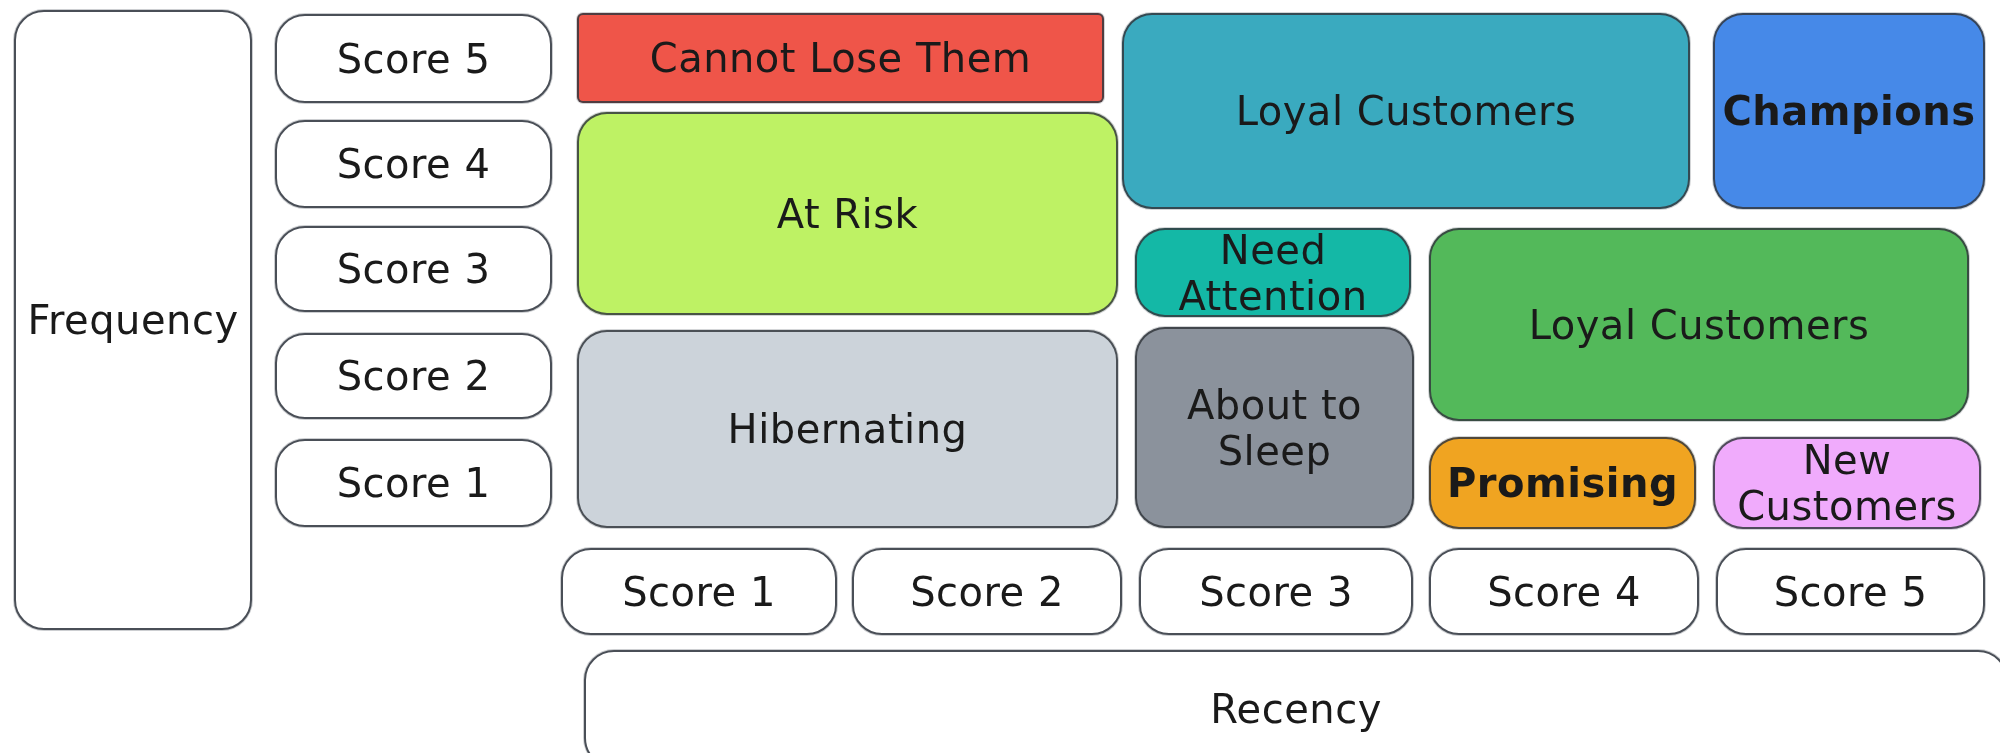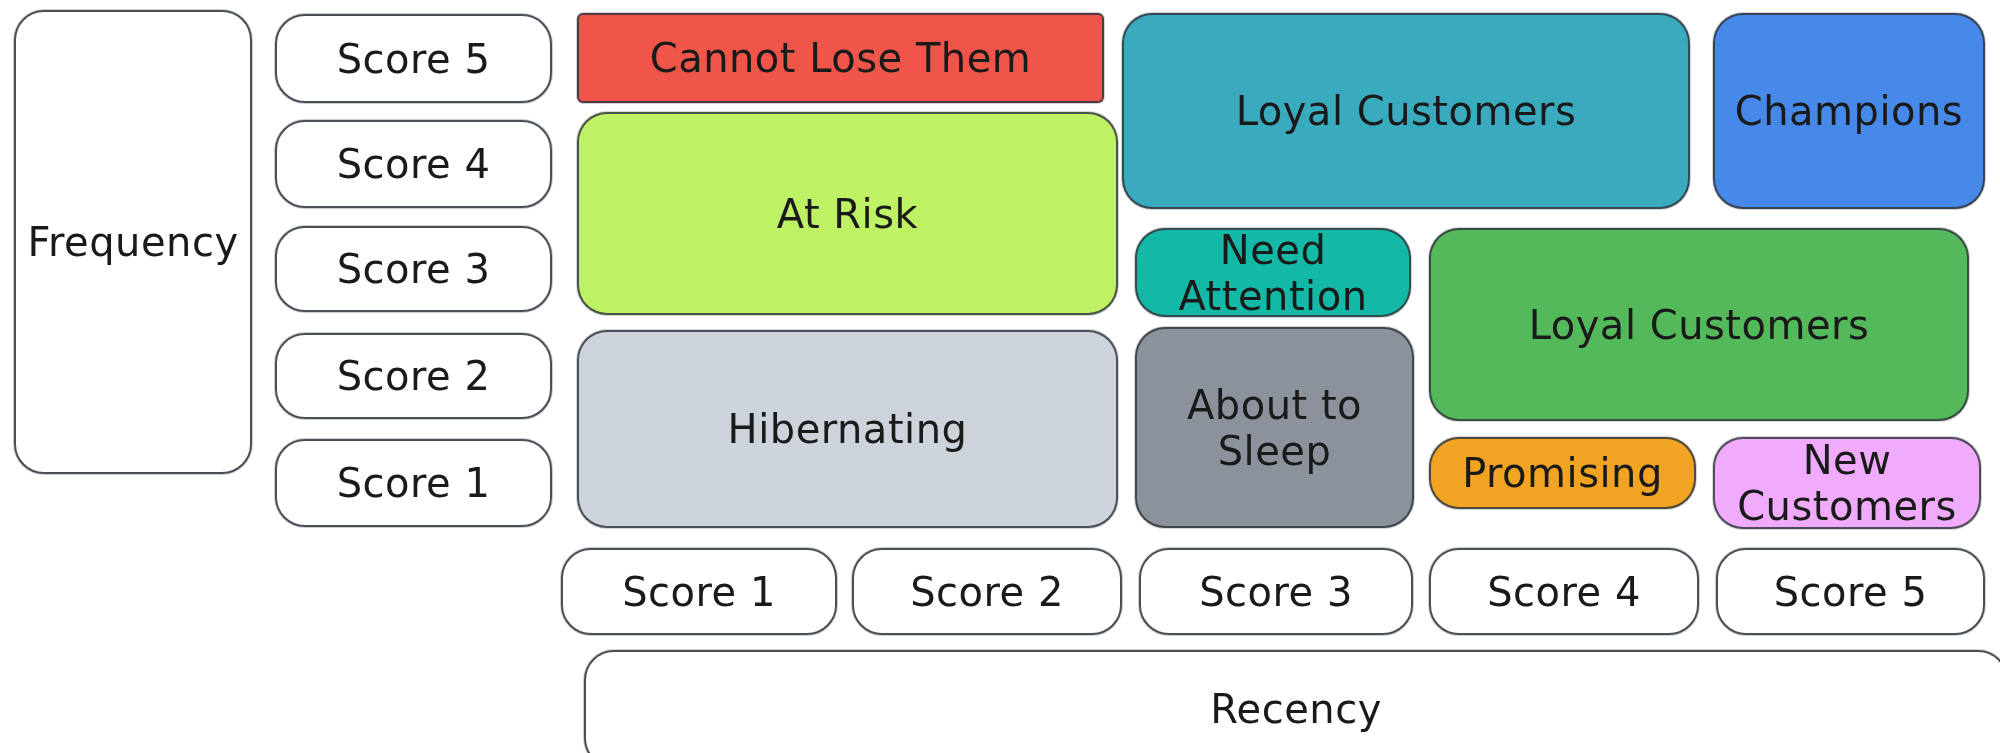--- a/index.html
+++ b/index.html
@@ -27,35 +27,35 @@
   .axisbox {
     background: #ffffff;
     border: 2px solid #4a4f57;
     box-shadow: 0 0 0 1px rgba(110,115,122,0.35);
   }
   .segment {
     border: 2px solid rgba(52,56,62,0.85);
     box-shadow: 0 0 0 1px rgba(110,115,122,0.3);
   }
   
-  .freq-axis      { left: 14px;   top: 10px;  width: 238px;  height: 464px; }
+  .freq-axis      { left: 14px;   top: 10px;  width: 238px;  height: 620px; }
   .fscore5        { left: 275px;  top: 14px;  width: 277px;  height: 89px;  }
   .fscore4        { left: 275px;  top: 120px; width: 277px;  height: 88px;  }
   .fscore3        { left: 275px;  top: 226px; width: 277px;  height: 86px;  }
   .fscore2        { left: 275px;  top: 333px; width: 277px;  height: 86px;  }
   .fscore1        { left: 275px;  top: 439px; width: 277px;  height: 88px;  }
   .cannot-lose    { left: 577px;  top: 13px;  width: 527px;  height: 90px; border-radius: 6px;  }
   .at-risk        { left: 577px;  top: 112px; width: 541px;  height: 203px; }
   .hibernating    { left: 577px;  top: 330px; width: 541px;  height: 198px; }
   .loyal-teal     { left: 1122px; top: 13px;  width: 568px;  height: 196px; }
   .champions      { left: 1713px; top: 13px;  width: 272px;  height: 196px; }
   .need-attention { left: 1135px; top: 228px; width: 276px;  height: 89px;  }
   .about-to-sleep { left: 1135px; top: 327px; width: 279px;  height: 201px; }
   .loyal-green    { left: 1429px; top: 228px; width: 540px;  height: 193px; }
-  .promising      { left: 1429px; top: 437px; width: 267px;  height: 72px;  }
+  .promising      { left: 1429px; top: 437px; width: 267px;  height: 92px; font-weight: bold;  }
   .new-customers  { left: 1713px; top: 437px; width: 268px;  height: 92px;  }
   .rscore1        { left: 561px;  top: 548px; width: 276px;  height: 87px;  }
   .rscore2        { left: 852px;  top: 548px; width: 270px;  height: 87px;  }
   .rscore3        { left: 1139px; top: 548px; width: 274px;  height: 87px;  }
   .rscore4        { left: 1429px; top: 548px; width: 270px;  height: 87px;  }
   .rscore5        { left: 1716px; top: 548px; width: 269px;  height: 87px;  }
   .recency-axis   { left: 584px;  top: 650px; width: 1424px; height: 118px;  }
 </style>
 </head>
 <body>
@@ -91,21 +91,21 @@
   </div>
 
   <div class="box segment hibernating" style="background: rgb(204, 211, 218);">
     <span>Hibernating</span>
   </div>
 
   <div class="box segment loyal-teal" style="background: rgb(58, 170, 191);">
     <span>Loyal Customers</span>
   </div>
 
-  <div class="box segment champions" style="background: rgb(70, 137, 232);">
+  <div class="box segment champions" style="background: rgb(70, 137, 232); font-weight: bold;">
     <span>Champions</span>
   </div>
 
   <div class="box segment need-attention" style="background: #14b8a6;">
     <span>Need Attention</span>
   </div>
 
   <div class="box segment about-to-sleep" style="background: rgb(139, 146, 156);">
     <span>About to Sleep</span>
   </div>

